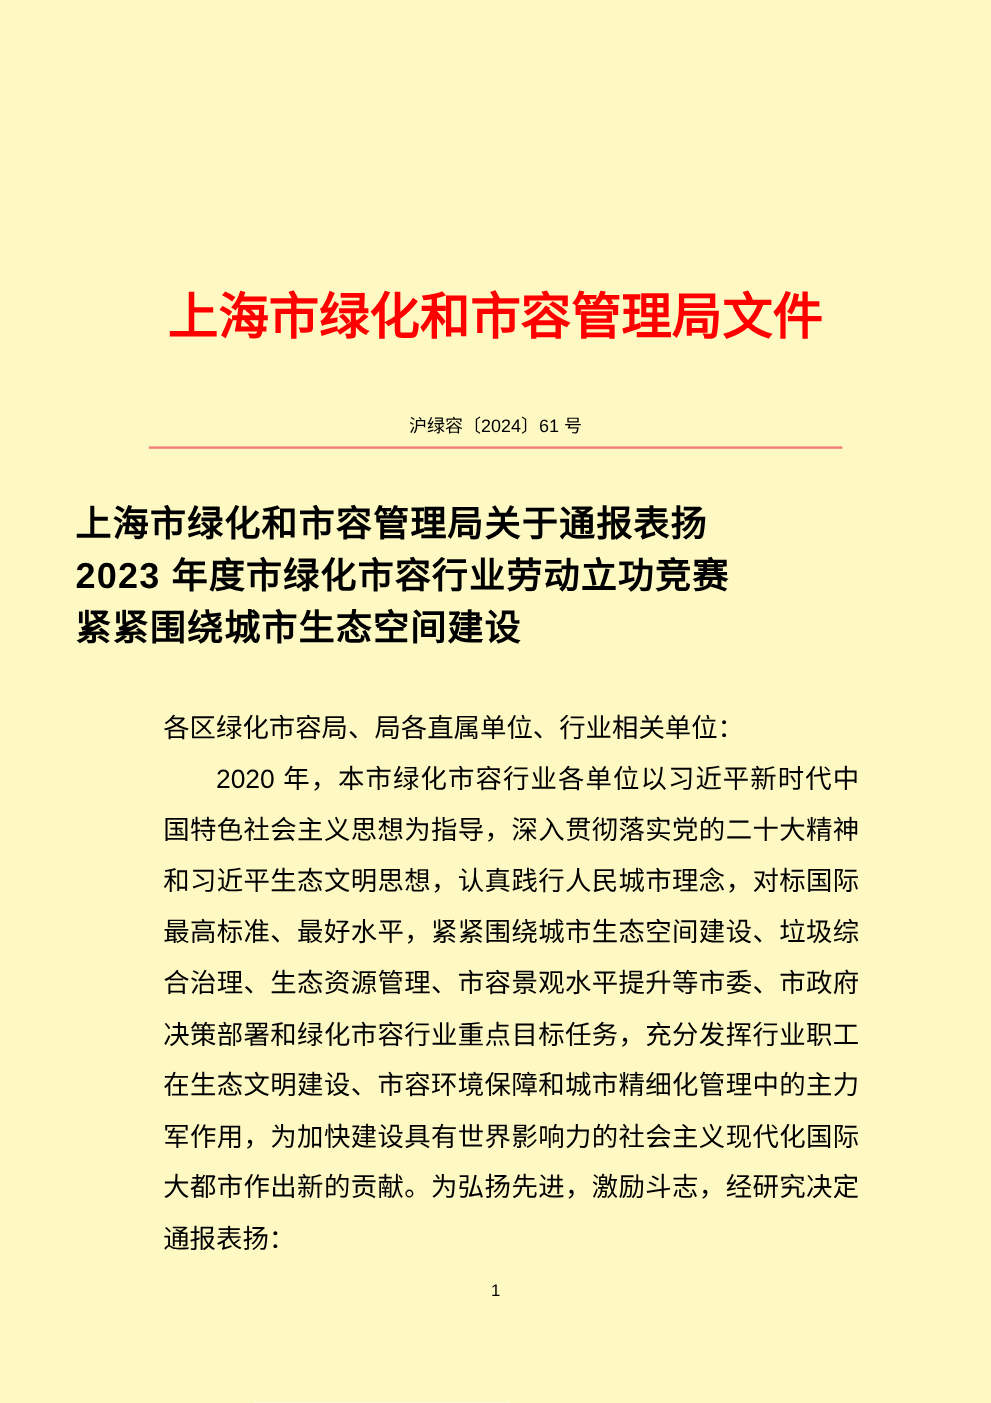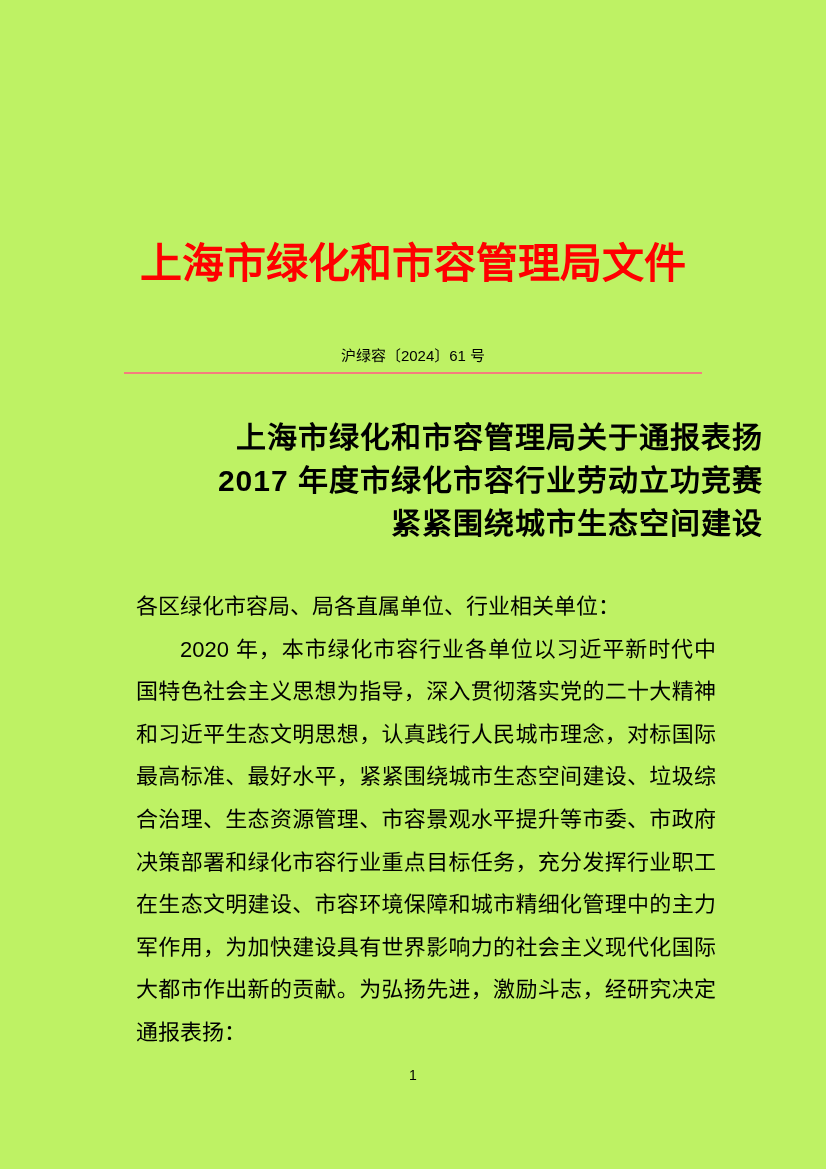--- a/index.html
+++ b/index.html
@@ -5,21 +5,21 @@
   html, body {
     margin: 0;
     padding: 0;
     background: #ffffff;
   }
   .page {
     position: relative;
     width: 826px;
     height: 1169px;
     margin: 0 auto;
-    background: #bef264;
+    background: #fef9c3;
     overflow: hidden;
     font-family: "Liberation Sans", sans-serif;
     color: #000000;
   }
   .letterhead {
     position: absolute;
     top: 236px;
     left: 0;
     right: 0;
     text-align: center;
@@ -45,21 +45,21 @@
     left: 124px;
     width: 578px;
     height: 2px;
     background: var(--divider-red, #f47e7e);
   }
   .doc-title {
     position: absolute;
     top: 416px;
     left: 63px;
     right: 63px;
-    text-align: right;
+    text-align: left;
     font-size: 30px;
     line-height: 43px;
     font-weight: bold;
     letter-spacing: 1px;
   }
   .body-text {
     position: absolute;
     top: 586px;
     left: 124px;
     width: 580px;
@@ -92,21 +92,21 @@
 <div class="page">
 
   <div class="letterhead">上海市绿化和市容管理局文件</div>
 
   <div class="doc-number">沪绿容〔2024〕61 号</div>
 
   <div class="red-rule"></div>
 
   <div class="doc-title">
     <div>上海市绿化和市容管理局关于通报表扬</div>
-    <div>2017 年度市绿化市容行业劳动立功竞赛</div>
+    <div>2023 年度市绿化市容行业劳动立功竞赛</div>
     <div>紧紧围绕城市生态空间建设</div>
   </div>
 
   <div class="body-text">
     <p class="salutation">各区绿化市容局、局各直属单位、行业相关单位：</p>
     <p class="paragraph">2020 年，本市绿化市容行业各单位以习近平新时代中国特色社会主义思想为指导，深入贯彻落实党的二十大精神和习近平生态文明思想，认真践行人民城市理念，对标国际最高标准、最好水平，紧紧围绕城市生态空间建设、垃圾综合治理、生态资源管理、市容景观水平提升等市委、市政府决策部署和绿化市容行业重点目标任务，充分发挥行业职工在生态文明建设、市容环境保障和城市精细化管理中的主力军作用，为加快建设具有世界影响力的社会主义现代化国际大都市作出新的贡献。为弘扬先进，激励斗志，经研究决定通报表扬：</p>
   </div>
 
   <div class="page-number">1</div>
 

